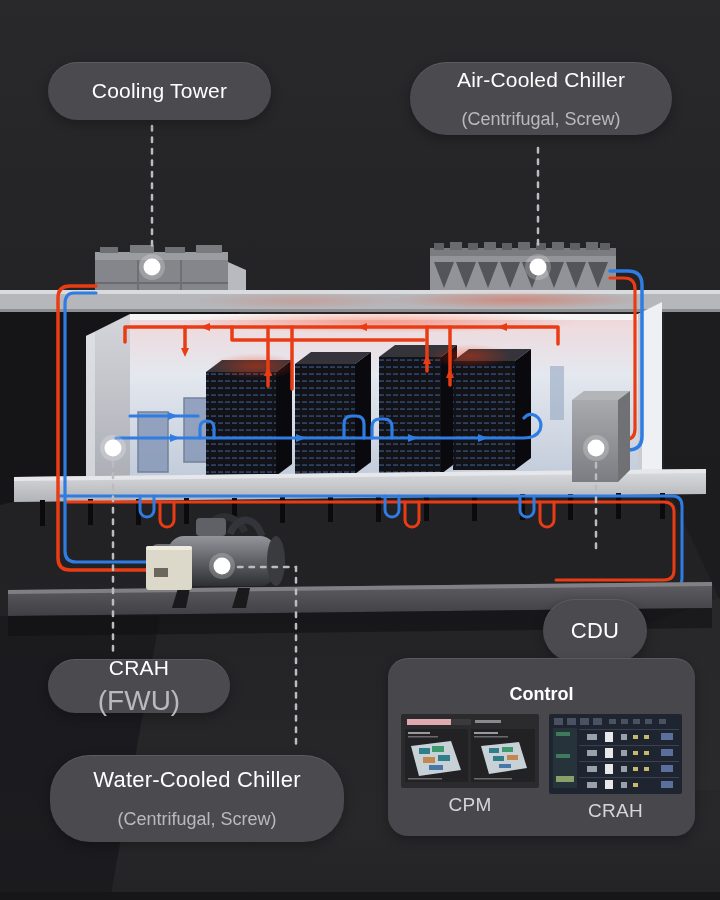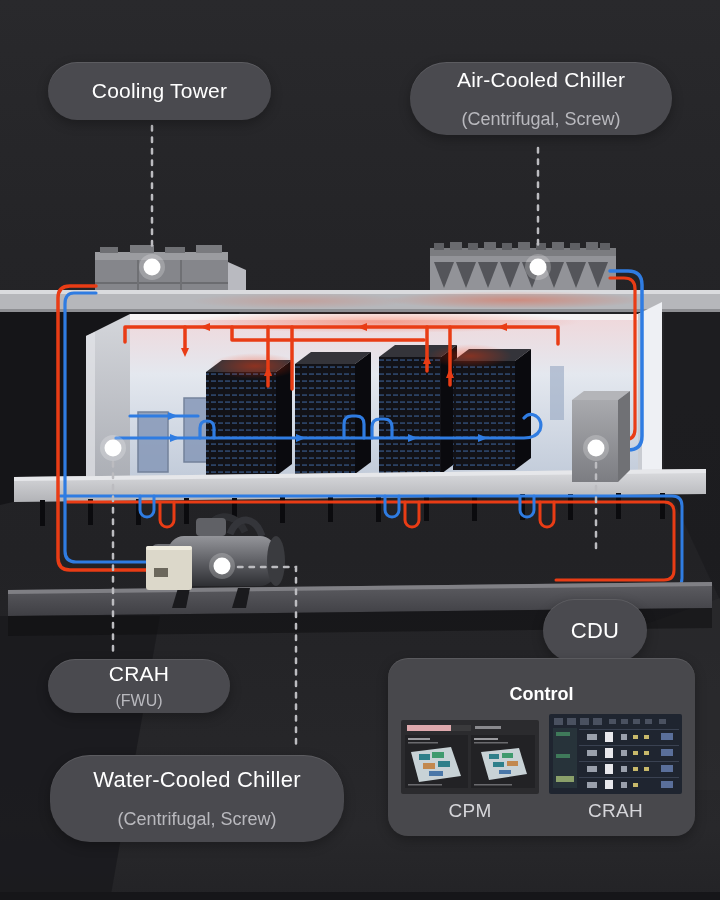--- a/index.html
+++ b/index.html
@@ -12,32 +12,32 @@
   .pill{
     position:absolute;background:#4a4a4f;border-radius:40px;color:#fff;
     display:flex;flex-direction:column;align-items:center;justify-content:center;
     box-shadow:inset 0 1px 0 rgba(255,255,255,.10),0 4px 12px rgba(0,0,0,.28);
   }
   .pill .t{font-weight:normal;font-size:21px;letter-spacing:.2px;line-height:1.15;}
   .pill .s{font-size:18px;color:#b9b9be;margin-top:18px;line-height:1.1;}
   #pill-cooling-tower{left:48px;top:62px;width:223px;height:58px;}
   #pill-air-cooled{left:410px;top:62px;width:262px;height:73px;}
   #pill-crah{left:48px;top:659px;width:182px;height:54px;flex-direction:column;gap:6px;}
-  #pill-crah .s{margin-top:0;font-size:16px;}
+  #pill-crah .s{margin-top:0;font-size:28px;}
   #pill-water{left:50px;top:755px;width:294px;height:87px;}
   #pill-water .t{font-size:22px;text-align:center;}
   #pill-cdu{left:543px;top:557px;width:104px;height:63px;margin-top:42px;}
   #pill-cdu .t{font-size:22px;}
   #card-control{
     position:absolute;left:388px;top:658px;width:307px;height:178px;
     background:#48484c;border-radius:20px;
     box-shadow:inset 0 1px 0 rgba(255,255,255,.10),0 4px 12px rgba(0,0,0,.28);
   }
   #card-control .card-title{text-align:center;font-weight:bold;font-size:18px;color:#fff;margin-top:26px;}
-  #card-control .thumbs{display:flex;justify-content:center;gap:10px;margin-top:9px;align-items:flex-end;}
+  #card-control .thumbs{display:flex;justify-content:center;gap:10px;margin-top:9px;align-items:flex-start;}
   #card-control .col{display:flex;flex-direction:column;align-items:center;}
   #card-control .thumb{display:block;border-radius:2px;}
   #card-control .tl{font-size:19px;color:#d6d6da;margin-top:6px;letter-spacing:.3px;}
 </style>
 </head>
 <body>
 
 <div id="stage">
 
   <svg id="scene" width="720" height="900" viewBox="0 0 720 900">

